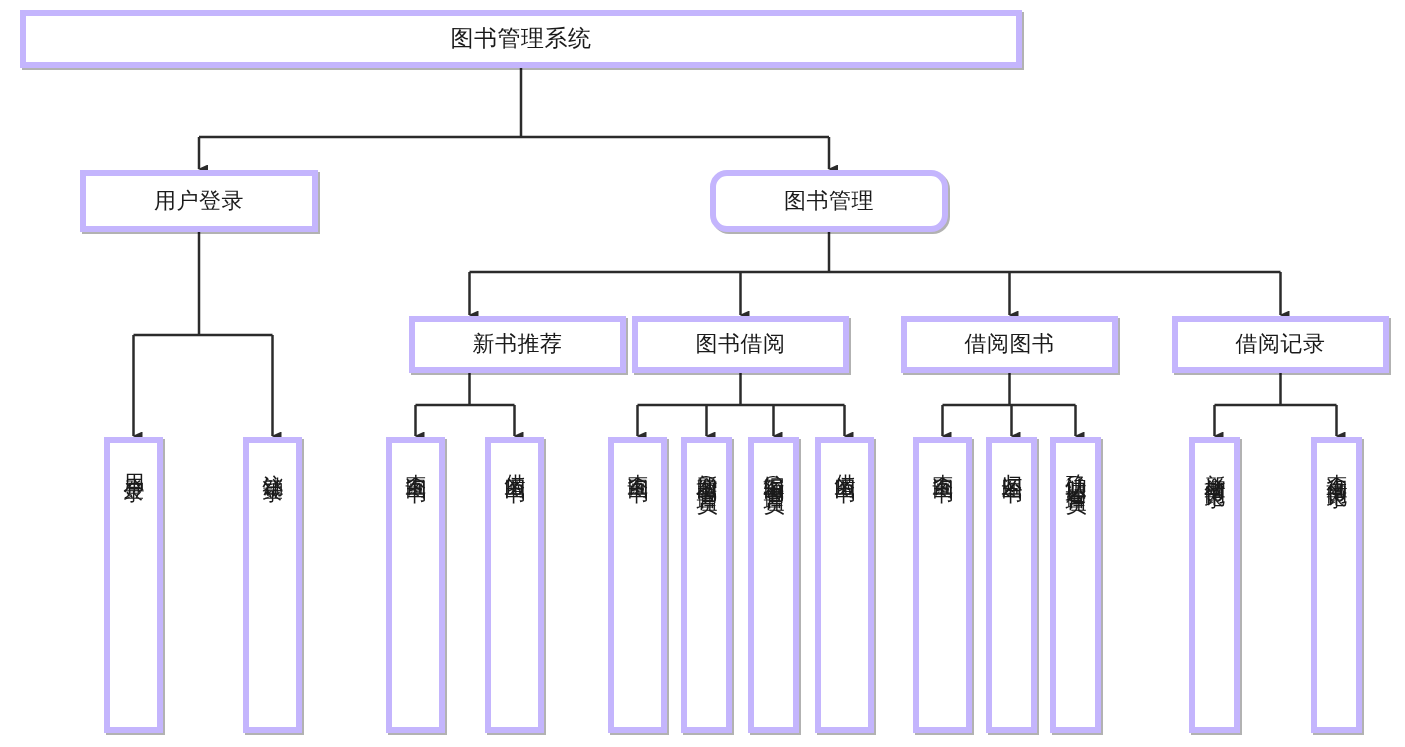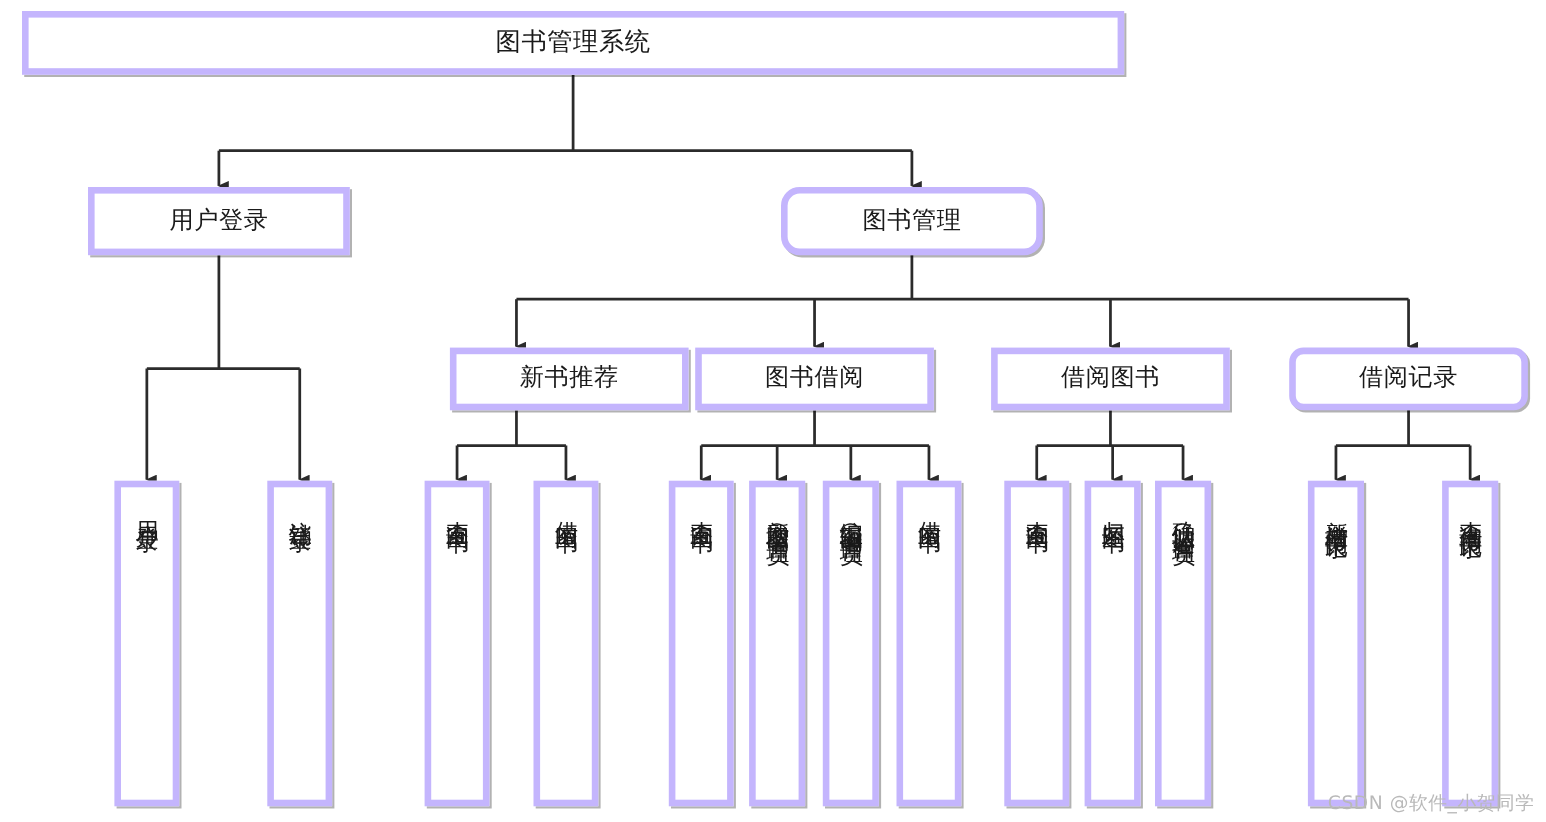--- a/index.html
+++ b/index.html
@@ -132,21 +132,21 @@
       </div>
       <div class="node level3" style="left: 361px; top: 316px; width: 217px; height: 57px; margin-left: 48px;">
         <span class="node-label">新书推荐</span>
       </div>
       <div class="node level3" style="left: 632px; top: 316px; width: 217px; height: 57px;">
         <span class="node-label">图书借阅</span>
       </div>
       <div class="node level3" style="left: 901px; top: 316px; width: 217px; height: 57px;">
         <span class="node-label">借阅图书</span>
       </div>
-      <div class="node level3" style="left: 1172px; top: 316px; width: 217px; height: 57px; border-radius: 13px;">
+      <div class="node level3" style="left: 1172px; top: 316px; width: 217px; height: 57px;">
         <span class="node-label">借阅记录</span>
       </div>
       <div class="node vertical level4" style="left: 104px; top: 437px; width: 59px; height: 296px;">
         <span class="node-label">用户登录</span>
       </div>
       <div class="node vertical level4" style="left: 243px; top: 437px; width: 59px; height: 296px;">
         <span class="node-label">注销登录</span>
       </div>
       <div class="node vertical level4" style="left: 386px; top: 437px; width: 59px; height: 296px;">
         <span class="node-label">查询图书</span>
@@ -176,14 +176,13 @@
         <span class="node-label">确认归还（管理员）</span>
       </div>
       <div class="node vertical level4" style="left: 1189px; top: 437px; width: 51px; height: 296px;">
         <span class="node-label">新增借阅记录</span>
       </div>
       <div class="node vertical level4" style="left: 1311px; top: 437px; width: 51px; height: 296px;">
         <span class="node-label">查询借阅记录</span>
       </div>
     </div>
 
-  <div id="watermark">CSDN @软件_小贺同学</div>
 </div>
 
 </body></html>

